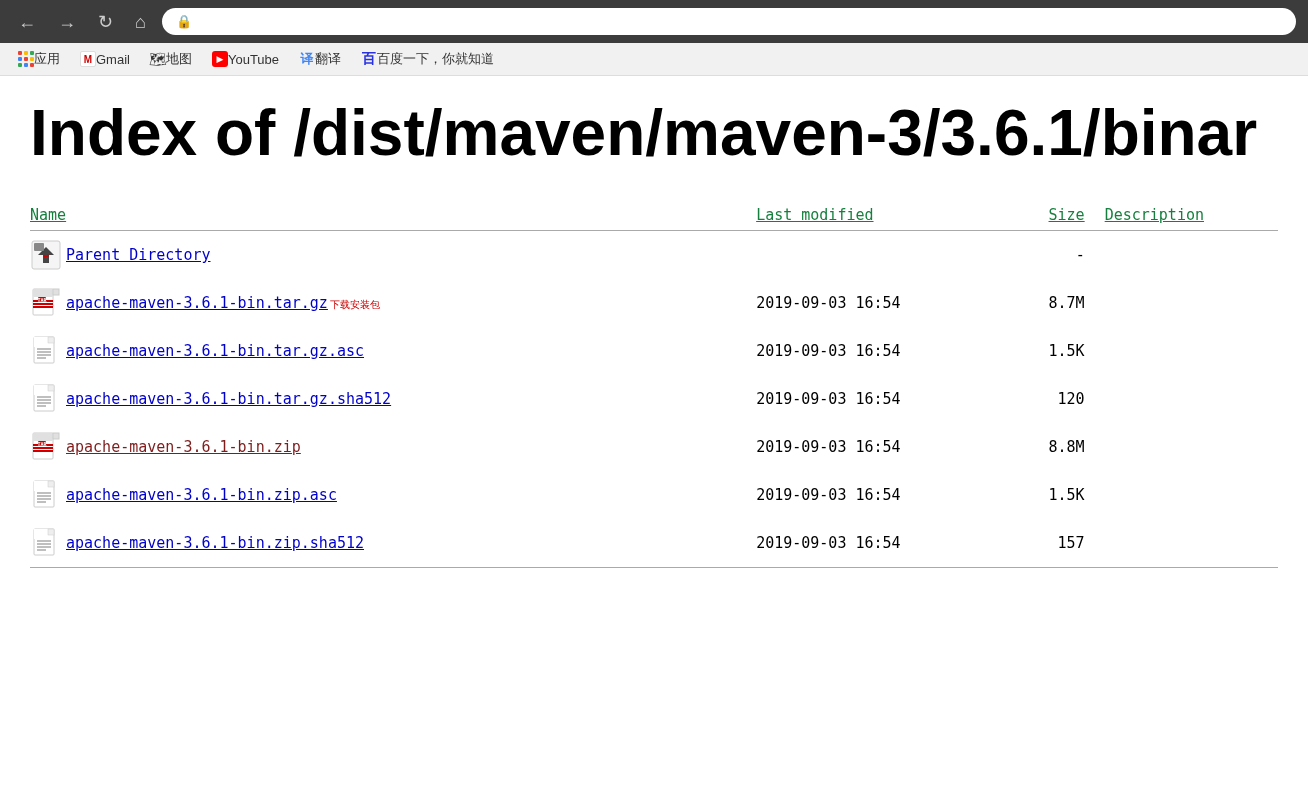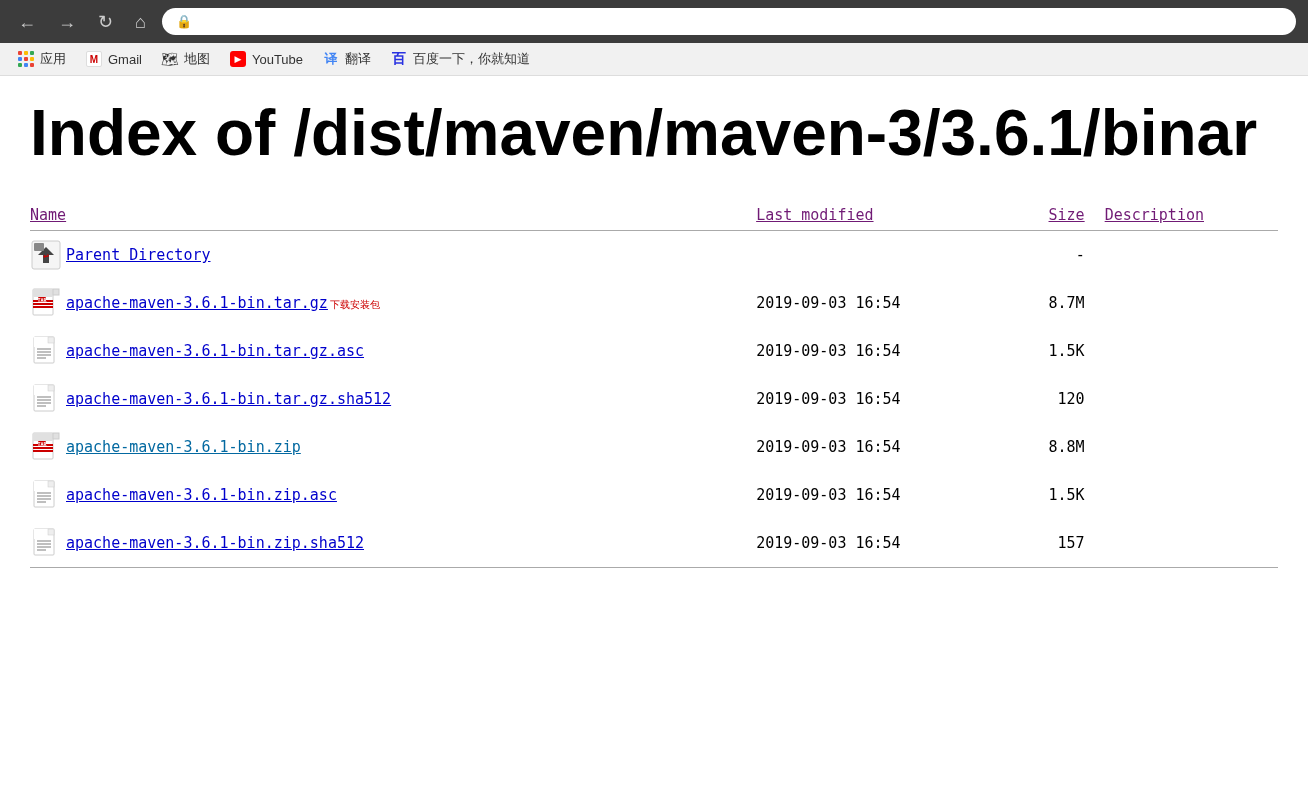--- a/index.html
+++ b/index.html
@@ -45,21 +45,21 @@
       background: #f1f1f1;
       border-bottom: 1px solid #ddd;
       padding: 4px 10px;
       display: flex;
       align-items: center;
       gap: 4px;
     }
     .bookmark-item {
       display: flex;
       align-items: center;
-      gap: 6px;
+      gap: 0;
       padding: 3px 8px;
       border-radius: 3px;
       cursor: pointer;
       font-size: 13px;
       color: #333;
       white-space: nowrap;
       text-align: center;
     }
     .bm-icon {
       width: 16px;
@@ -99,38 +99,38 @@
       font-family: monospace;
       font-size: 15px;
     }
     .file-table th {
       text-align: left;
       padding: 6px 20px 6px 0;
       border-bottom: 1px solid #aaa;
       font-weight: normal;
     }
     .file-table th a {
-      color: #701a75;
+      color: #15803d;
       text-decoration: underline;
       cursor: pointer;
     }
     .file-table td {
       padding: 8px 20px 8px 0;
       vertical-align: middle;
     }
     .file-table tr:last-child td {
       border-bottom: 1px solid #aaa;
     }
     .file-link {
       color: #00c;
       text-decoration: underline;
       cursor: pointer;
     }
     .file-link-red {
-      color: #0369a1;
+      color: #7f1d1d;
       text-decoration: underline;
       cursor: pointer;
     }
     .col-name { min-width: 500px; }
     .col-modified { min-width: 180px; }
     .col-size { min-width: 60px; text-align: right; padding-right: 40px; }
     .col-desc { }
     th.col-size { text-align: right; }
 
     

